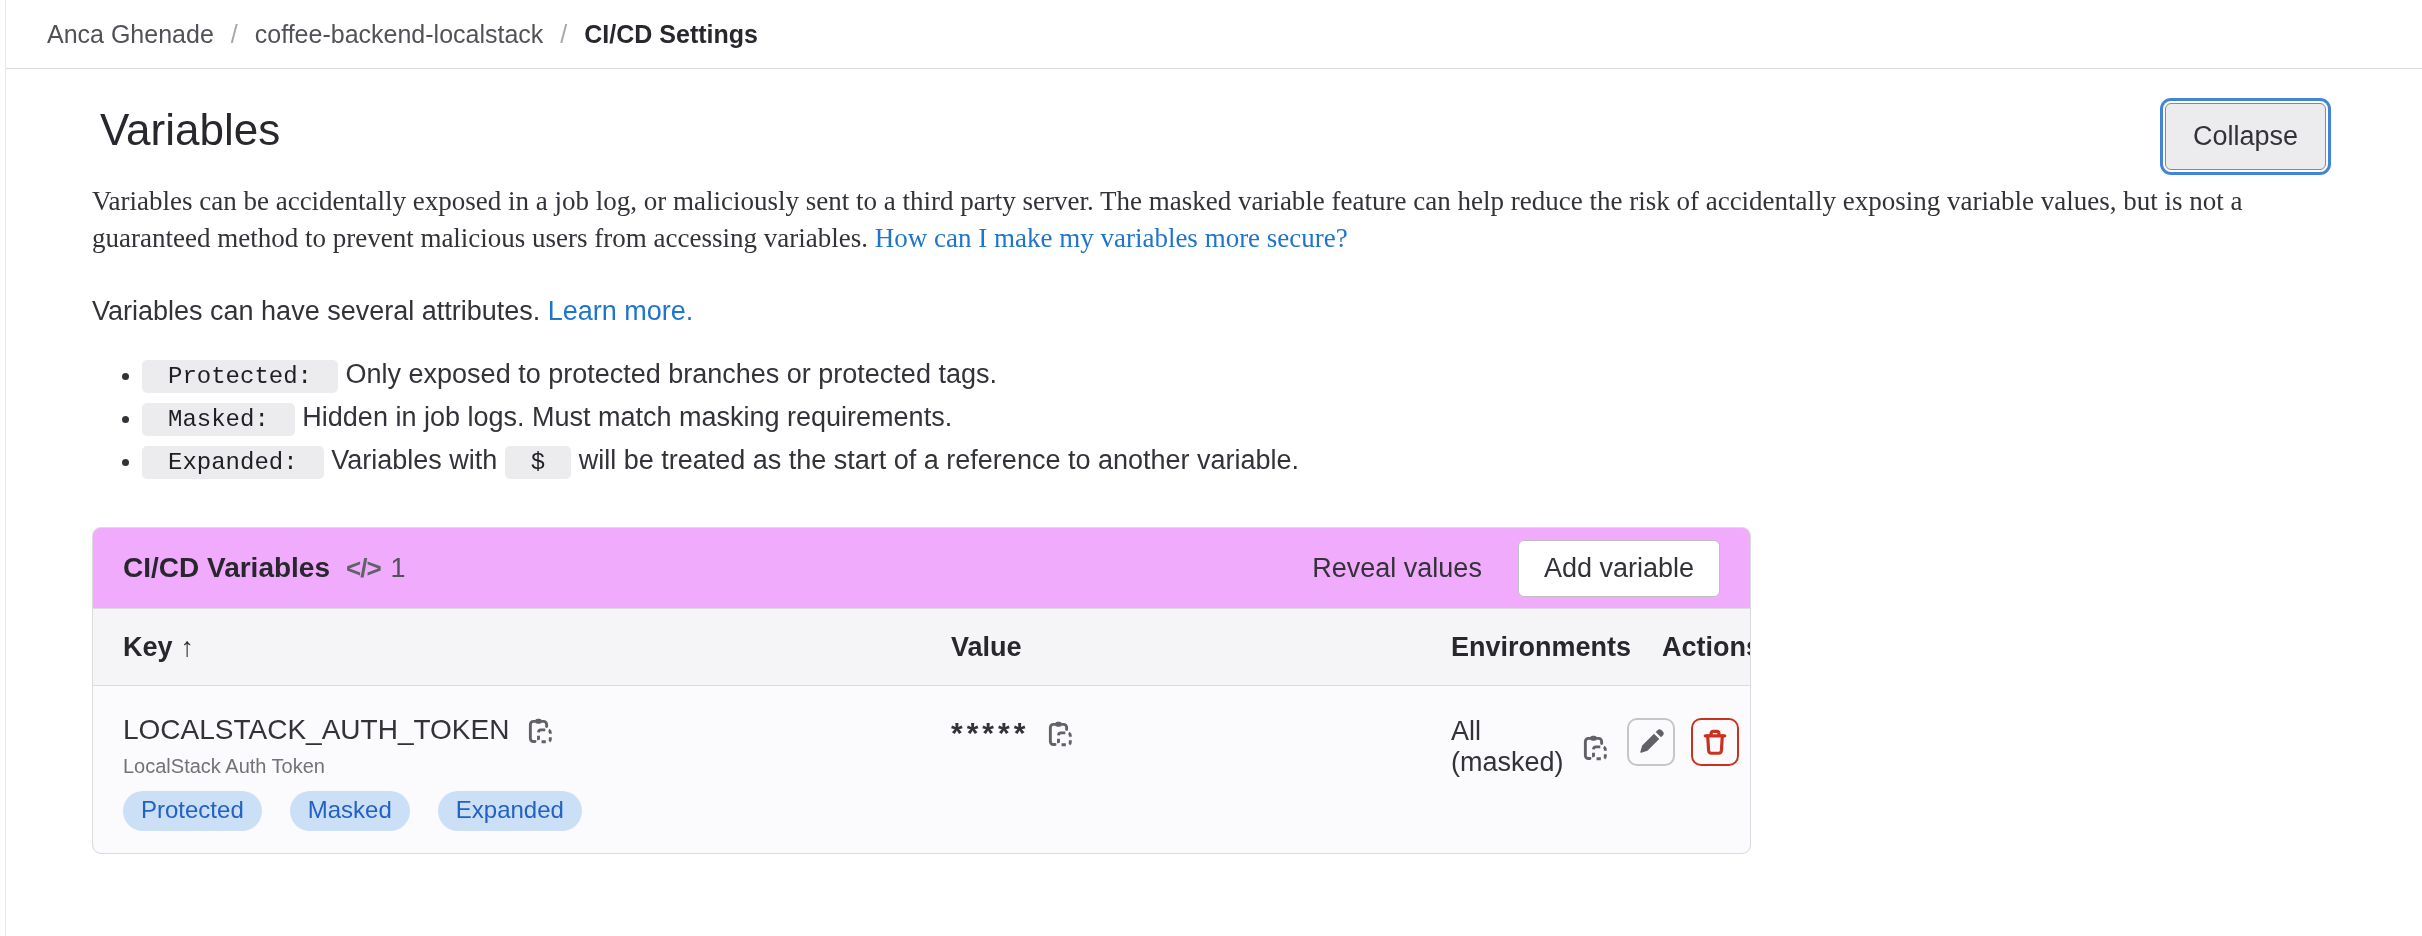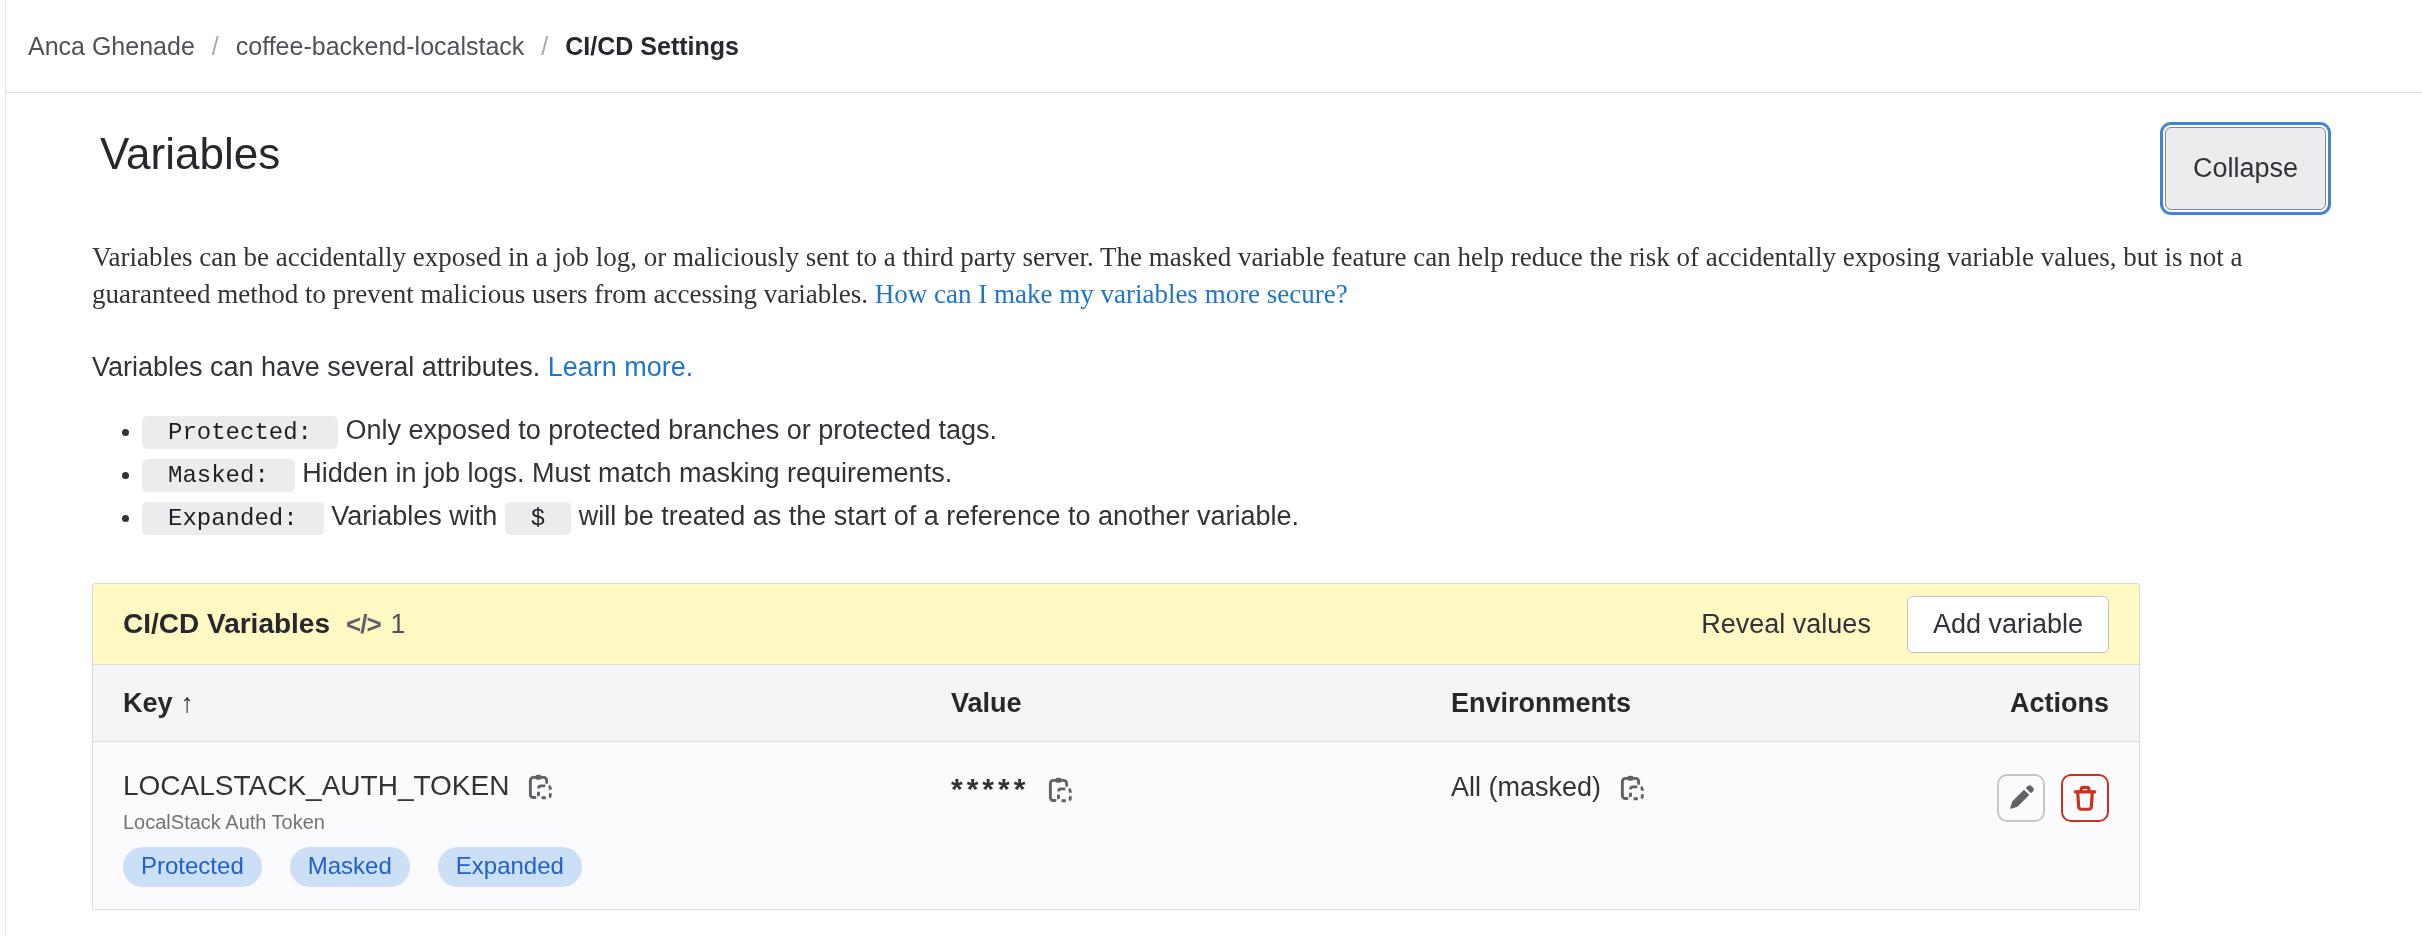--- a/index.html
+++ b/index.html
@@ -10,49 +10,49 @@
   }
   *{box-sizing:border-box;}
   html,body{margin:0;padding:0;}
   body{
     width:2422px;height:936px;overflow:hidden;background:#fff;
     font-family:"Liberation Sans",sans-serif;color:var(--text-body);
     position:relative;
   }
   .left-rail{position:absolute;left:0;top:0;bottom:0;width:6px;background:#fff;border-right:1px solid #e7e7ea;z-index:5;}
   
-  .topbar{height:93px;border-bottom:1px solid var(--border);display:flex;align-items:center;padding-left:28px;background:#fff;}
+  .topbar{height:69px;border-bottom:1px solid var(--border);display:flex;align-items:center;padding-left:47px;background:#fff;}
   .breadcrumb{display:flex;align-items:center;gap:17px;font-size:25px;}
   .crumb{color:#535158;text-decoration:none;cursor:pointer;}
   .crumb.current{color:var(--text-dark);font-weight:700;}
   .sep{color:#a7a6ab;font-size:25px;}
   
   .content{padding:0 90px 0 92px;position:relative;}
   .section-head{display:flex;justify-content:space-between;align-items:flex-start;margin-top:30px;}
   h2.title{margin:8px;font-size:44px;line-height:46px;font-weight:400;color:var(--text-dark);}
   .btn-collapse{
     font-family:inherit;font-size:27px;color:var(--text-body);
     background:#ececef;border:1px solid #89888d;border-radius:6px;
-    padding:25px 27px;margin:4px 6px 16px 0;cursor:pointer;
+    padding:17px 27px;margin:4px 6px 0 0;cursor:pointer;
     box-shadow:0 0 0 2px #fff,0 0 0 5px var(--focus-ring);
   }
   p{margin:0;font-size:27px;line-height:37px;}
   .p-intro{margin-top:22px;color:var(--text-muted);}
   .p-warning{margin-top:13px;color:var(--text-body);max-width:2245px;font-family:Liberation Serif, serif;}
   .p-attrs{margin-top:36px;color:var(--text-body);}
   a.link{color:var(--link);text-decoration:none;cursor:pointer;}
   ul.attr-list{margin:26px 0 0;padding-left:50px;color:var(--text-body);font-size:27px;line-height:37px;}
   ul.attr-list li{margin-bottom:4px;}
   ul.attr-list li::marker{color:var(--text-body);font-size:22px;}
   code.tok{
     font-family:"Liberation Mono",monospace;font-size:24px;color:#1f1e24;
     background:var(--code-bg);padding:3px 26px;border-radius:5px;
   }
   
-  .card{margin-top:46px;width:2048px;background:#fef9c3;border:1px solid var(--border);border-radius:2px;overflow:hidden;}
+  .card{margin-top:46px;width:1659px;background:#f0abfc;border:1px solid var(--border);border-radius:9px;overflow:hidden;}
   .card-header{display:flex;justify-content:space-between;align-items:center;padding:12px 30px;height:80px;}
   .card-title-wrap{display:flex;align-items:center;}
   .card-title{font-size:28px;font-weight:700;color:var(--text-dark);}
   .code-glyph{margin-left:16px;color:var(--text-muted);font-size:26px;font-weight:700;letter-spacing:-1px;}
   .count{margin-left:10px;color:#535158;font-size:27px;}
   .card-actions{display:flex;align-items:center;}
   .btn-text{background:none;border:none;font-family:inherit;font-size:27px;color:var(--text-body);margin-right:36px;cursor:pointer;padding:0;}
   .btn-outline{
     background:#fff;border:1px solid #bfbfc3;border-radius:6px;font-family:inherit;
     font-size:27px;color:var(--text-body);padding:12px 25px;cursor:pointer;

